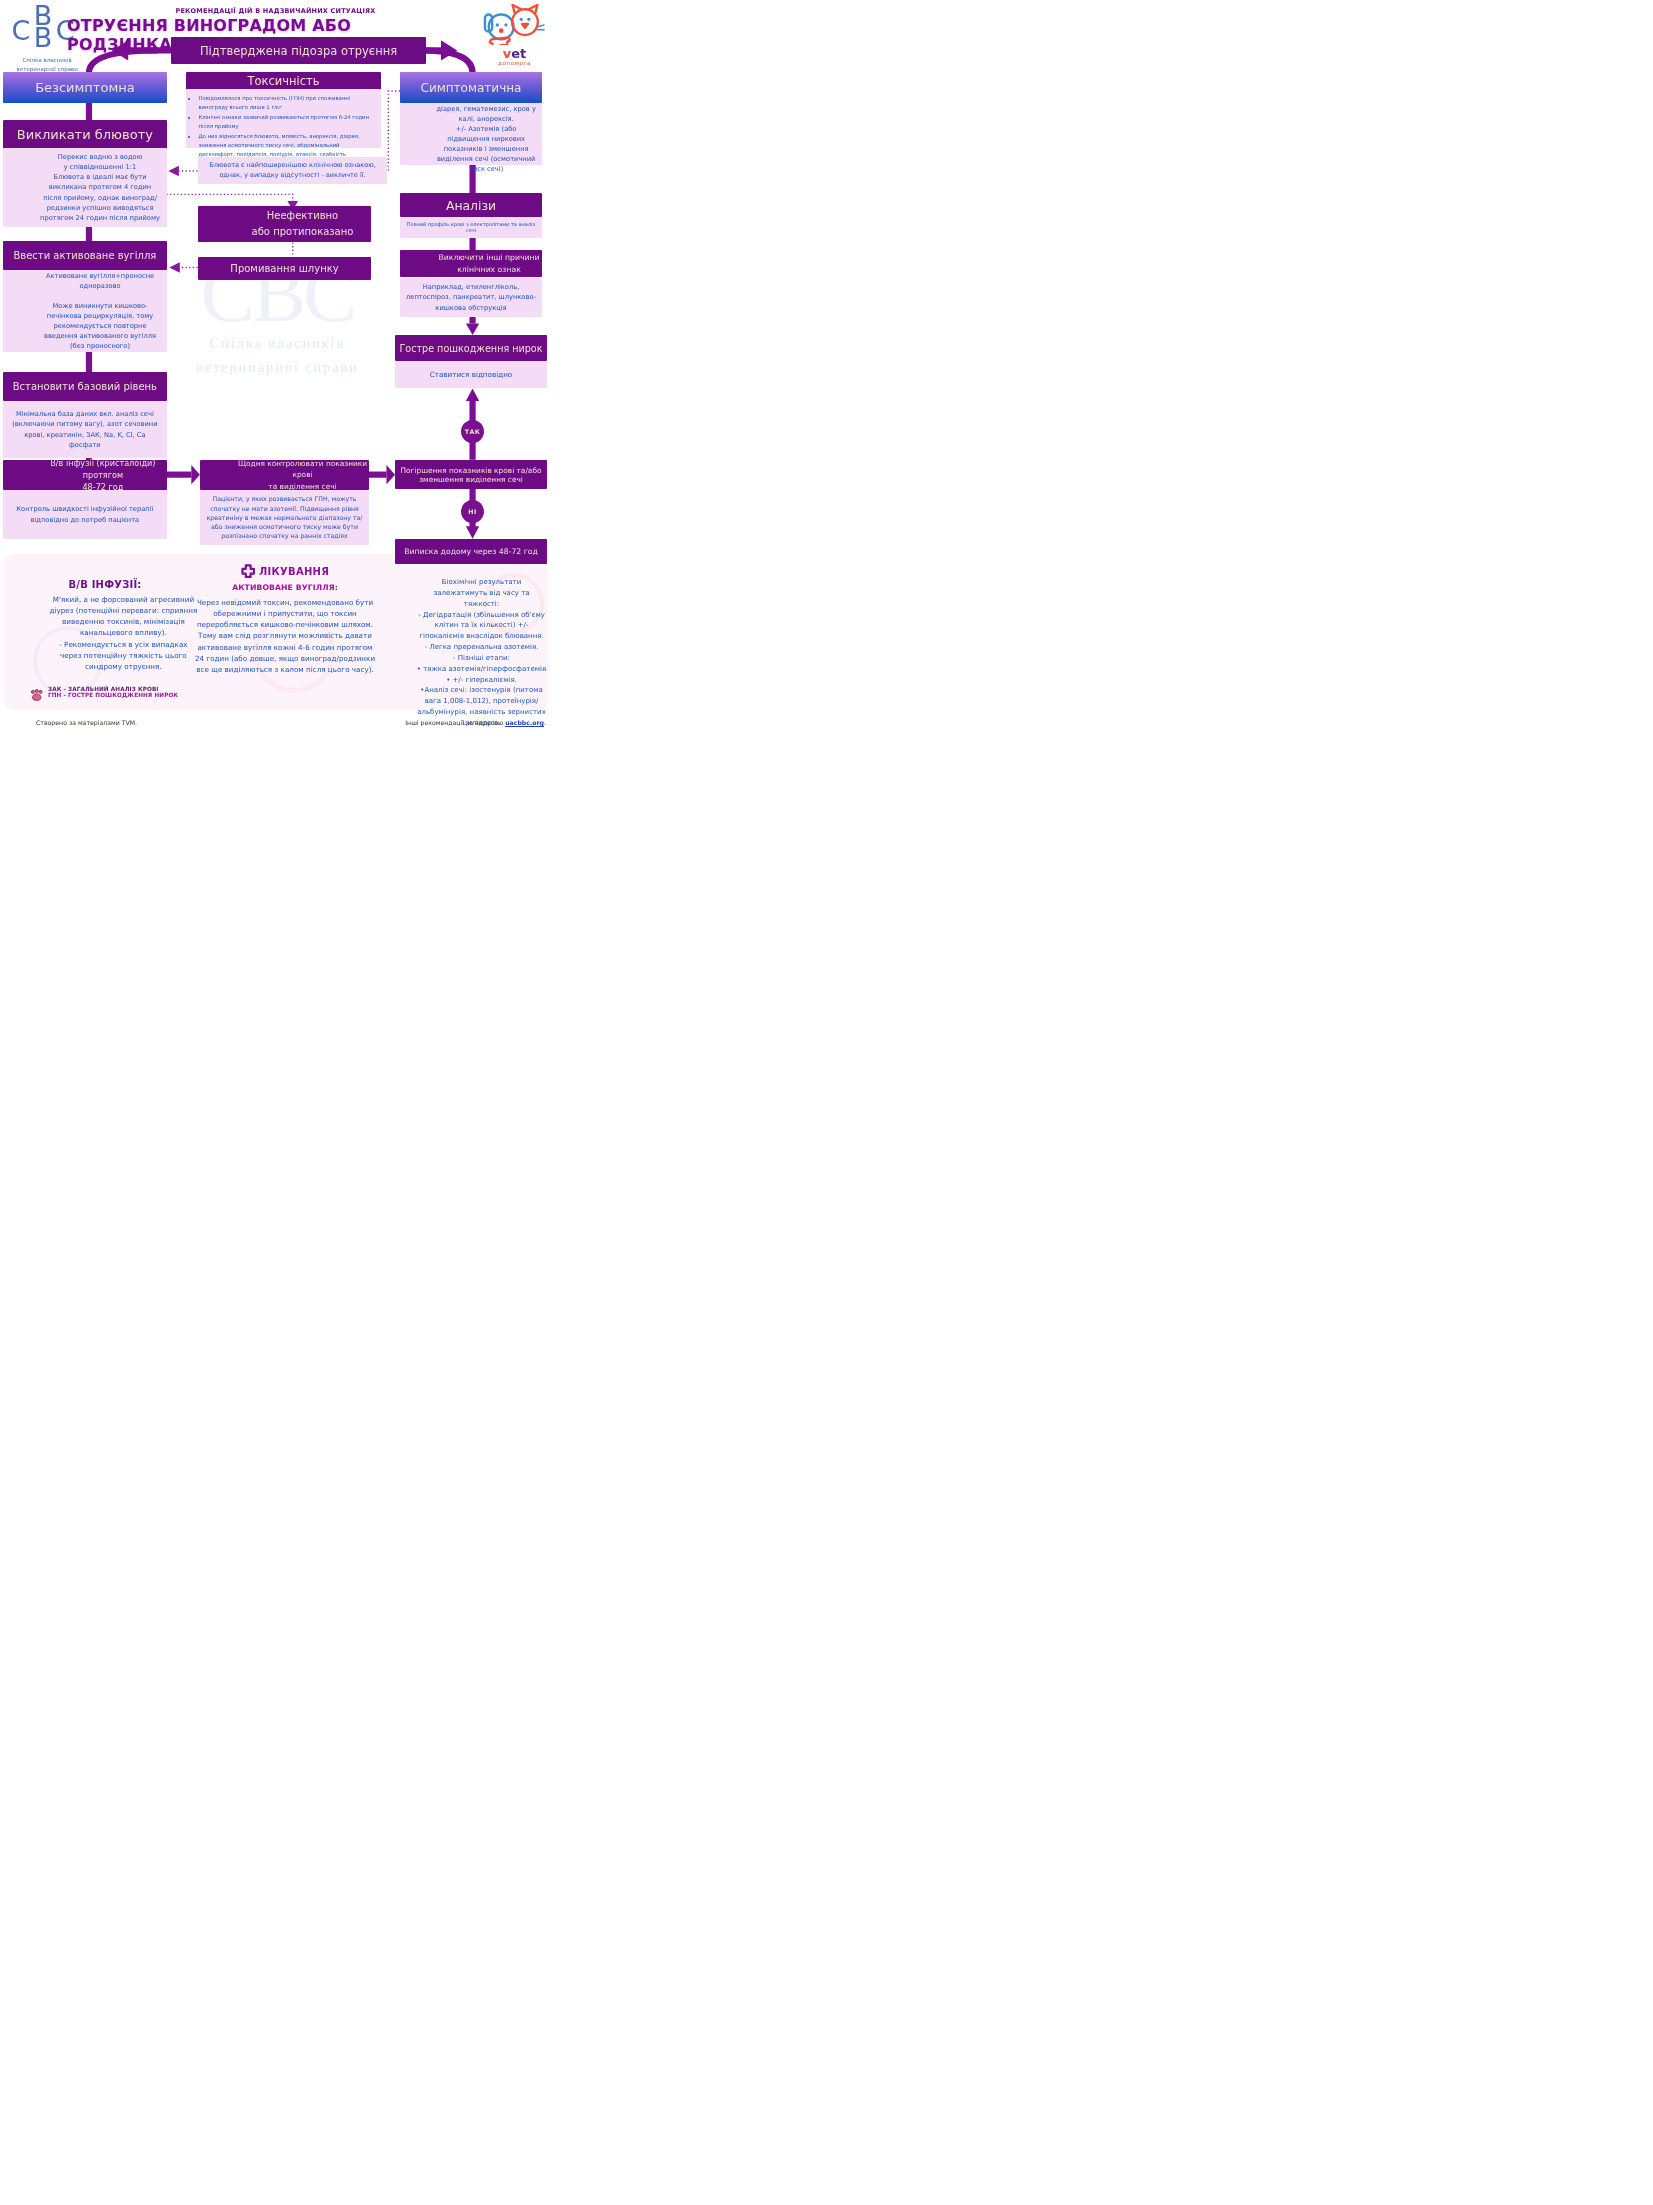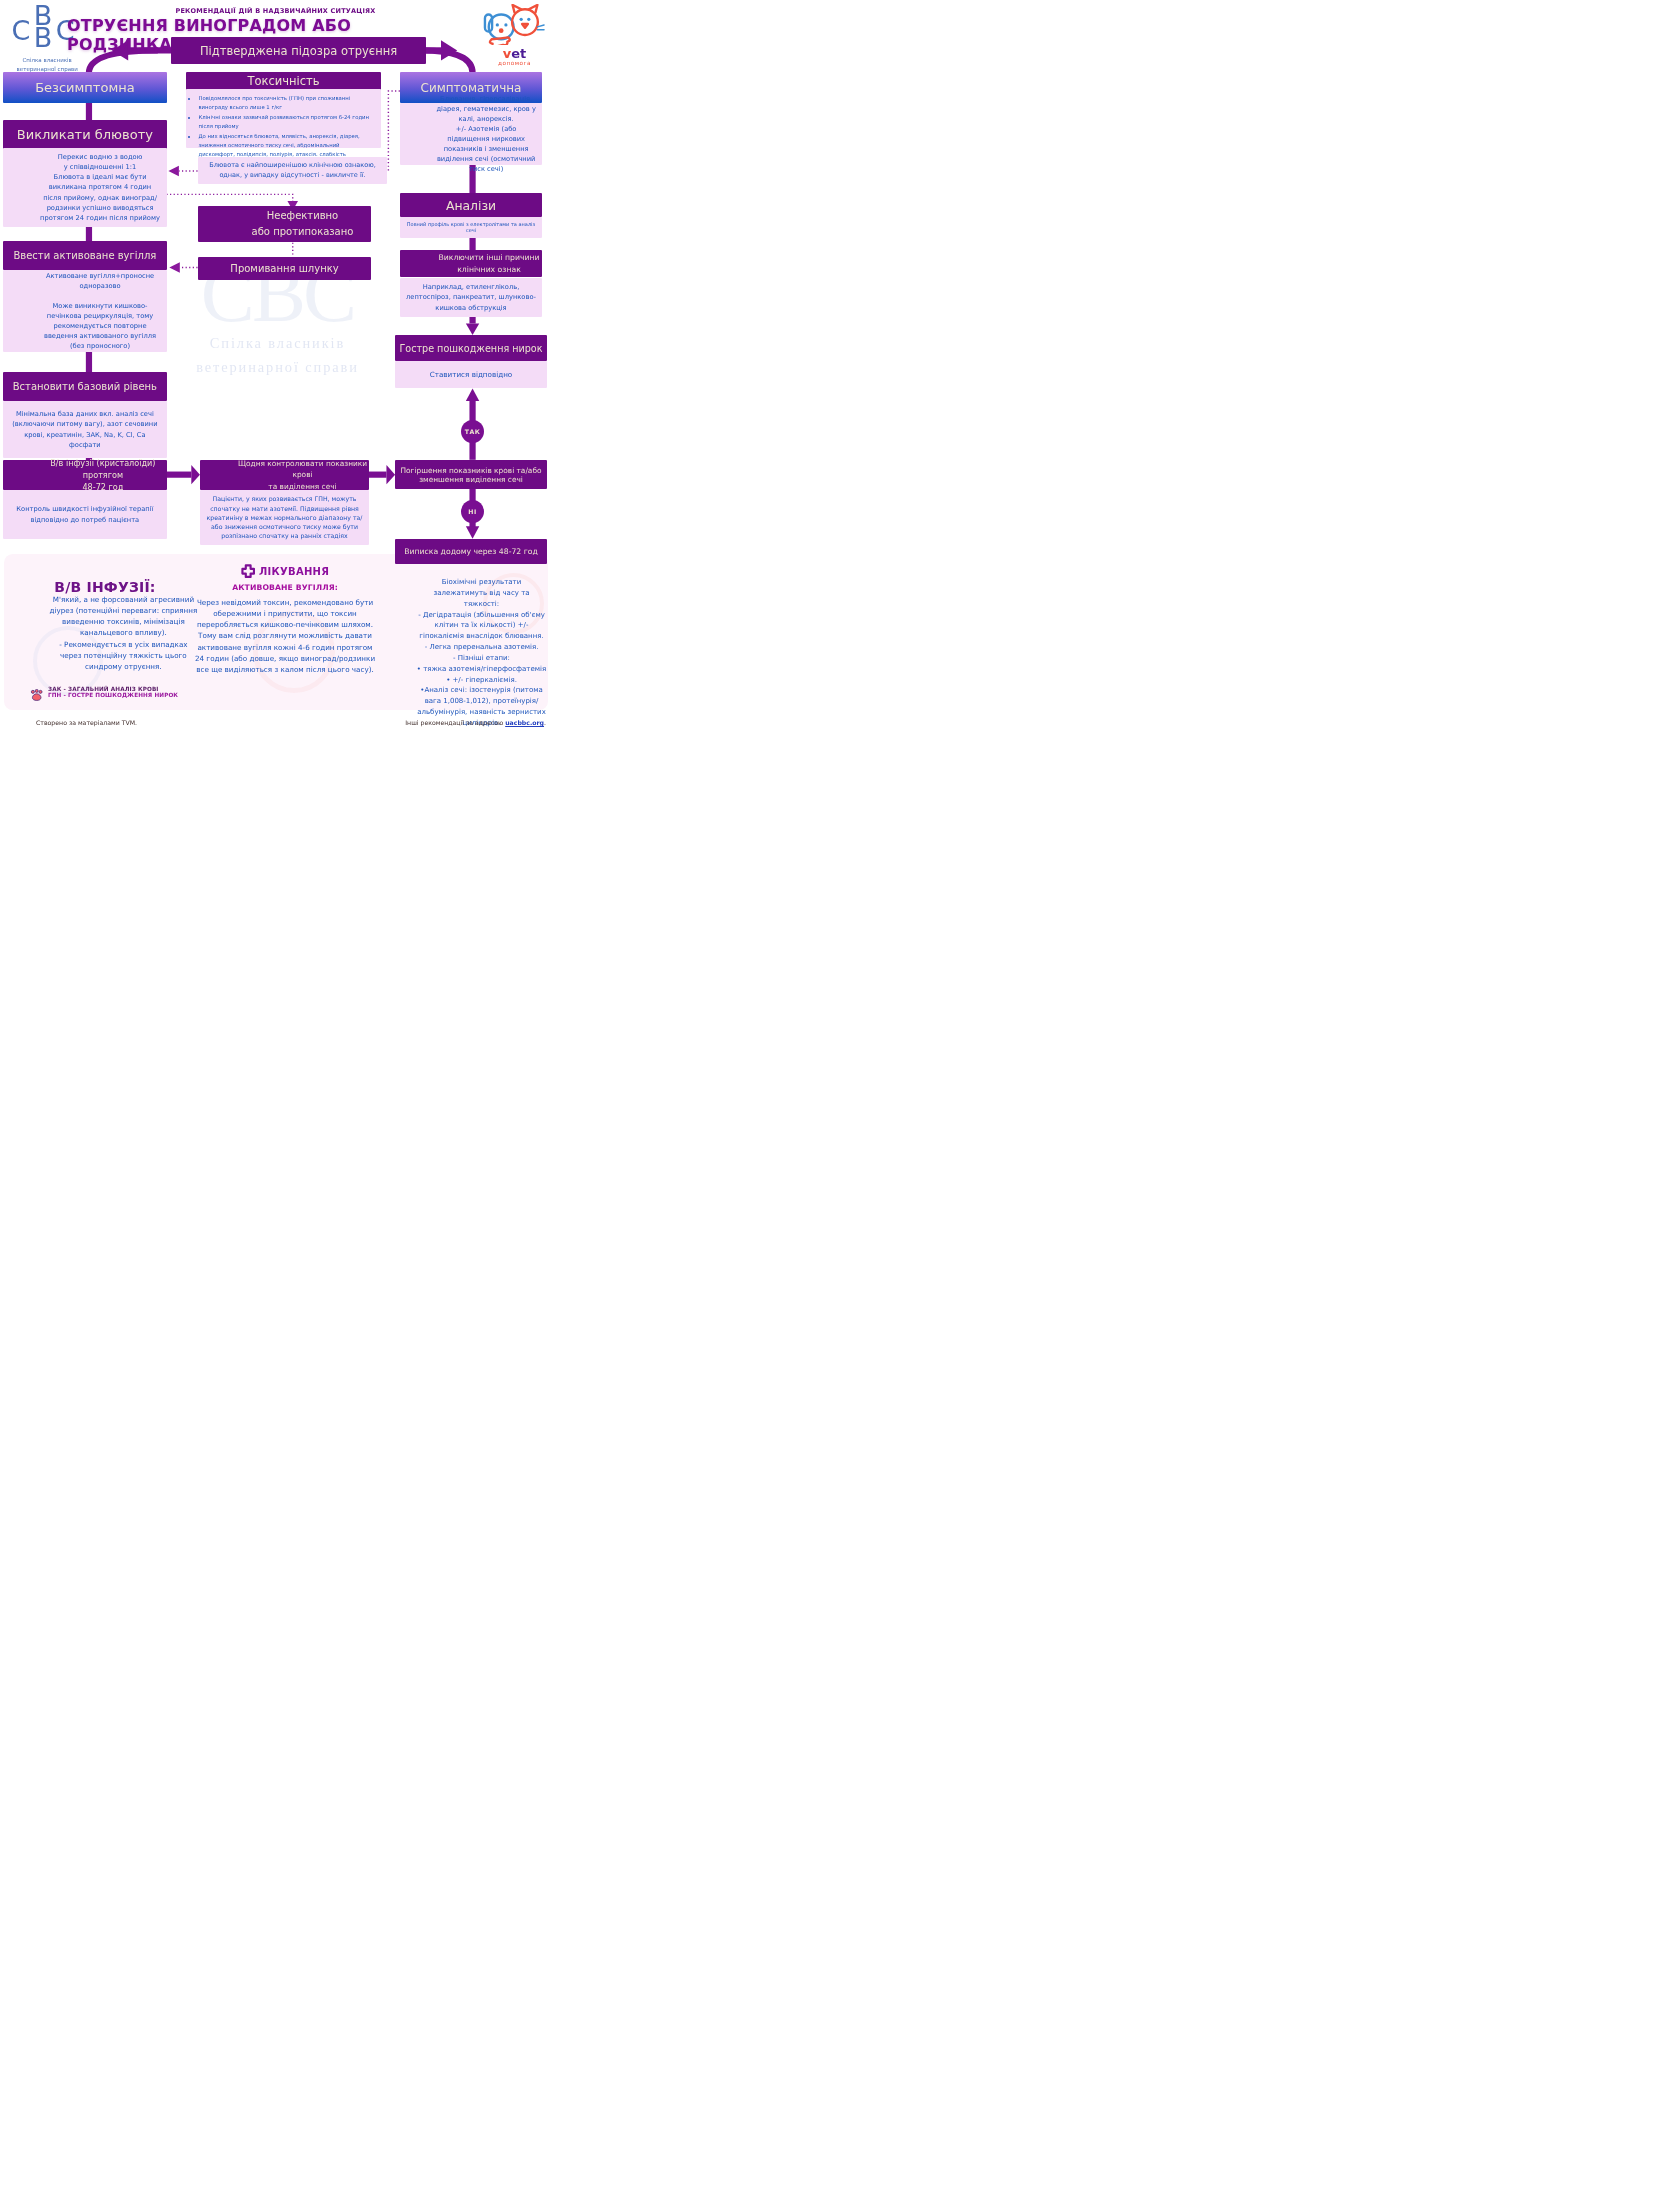--- a/index.html
+++ b/index.html
@@ -29,21 +29,21 @@
   .circle{position:absolute;width:23px;height:23px;border-radius:50%;background:#7a0f92;color:#ece3cf;
           display:flex;align-items:center;justify-content:center;font-weight:bold;font-size:6.2px;letter-spacing:0.5px;}
 
   .tox-body{background:#f4dcf7;border-radius:1px;padding:4.8px 6.7px 2.9px 4.8px;}
   .tox-body ul{margin:0;padding-left:7.7px;}
   .tox-body li{color:#1d55bb;font-size:5.3px;line-height:1.7;text-align:left;margin-bottom:1px;}
   .tox-body li::marker{color:#1d55bb;}
 
   
   .panel{background:#fdf3fa;border-radius:8.6px;}
-  .b-head1{font-size:14px;font-weight:bold;color:#6e1387;text-align:center;letter-spacing:0.2px;}
+  .b-head1{font-size:10px;font-weight:bold;color:#6e1387;text-align:center;letter-spacing:0.2px;}
   .b-head2{font-size:10px;font-weight:bold;color:#8d0f9e;letter-spacing:0.3px;}
   .b-head3{font-size:7.7px;font-weight:bold;color:#a60f9f;text-align:center;letter-spacing:0.1px;}
   .b-text{font-size:7.2px;color:#1d55bb;text-align:center;line-height:1.55;}
   .legend1{font-size:5.7px;font-weight:bold;color:#5a1c67;letter-spacing:0.1px;}
   .legend2{font-size:5.7px;font-weight:bold;color:#9c1ba0;letter-spacing:0.1px;}
 
   
   .wm{color:rgba(88,118,190,.10);text-align:center;pointer-events:none;}
   .wm-letters{font-size:81px;line-height:.9;letter-spacing:-2.9px;}
   .wm-cap{font-size:14.4px;color:rgba(88,118,190,.18);letter-spacing:1.9px;line-height:1.7;}

